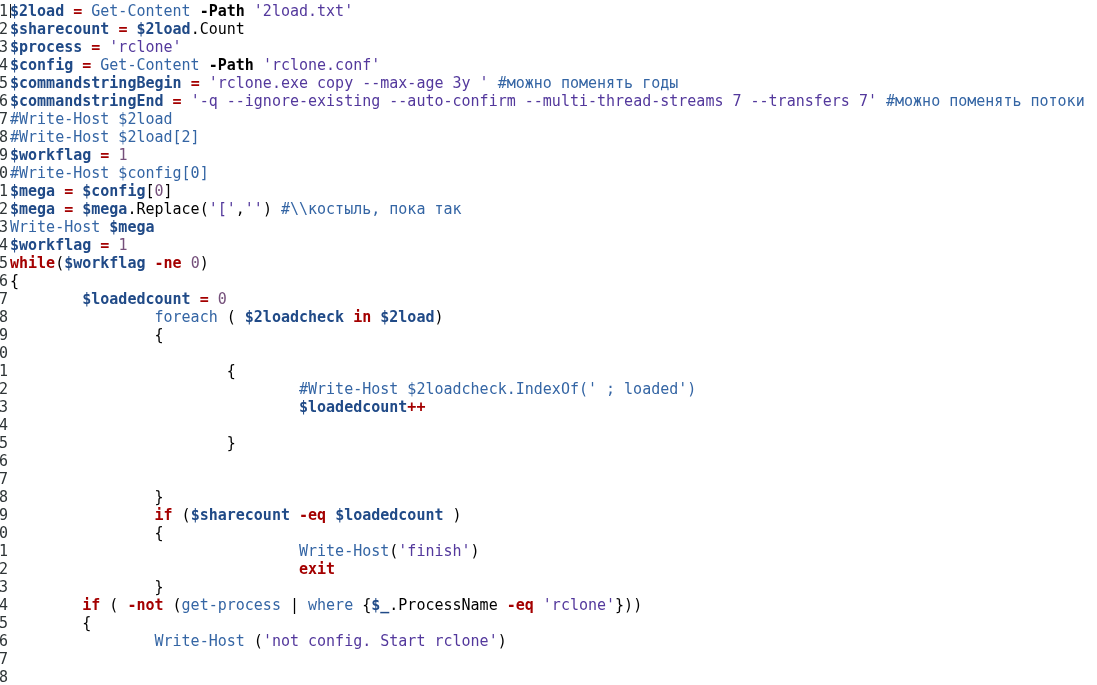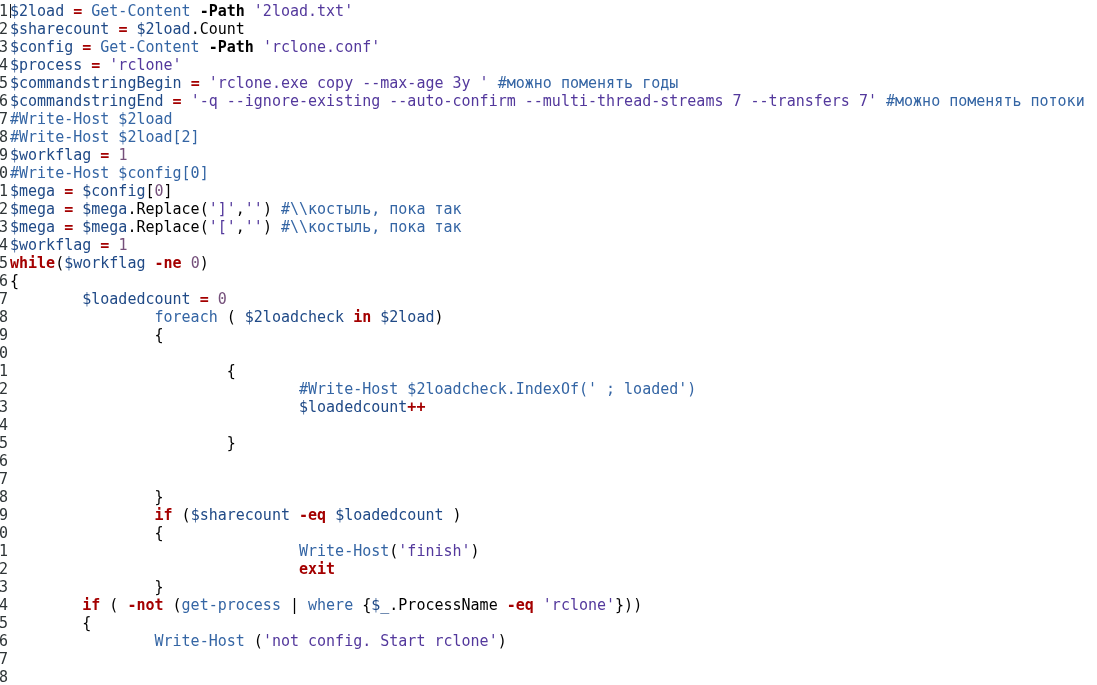--- a/index.html
+++ b/index.html
@@ -45,21 +45,21 @@
     margin: 0;
     padding: 0 0 0 2px;
     overflow: hidden;
   }
   .code-line {
     height: 18px;
     white-space: pre;
     color: var(--text, #000000);
   }
   .tok-t   { color: var(--text, #000000); }
-  .tok-v   { color: var(--variable, #204a87); font-weight: normal; }
+  .tok-v   { color: var(--variable, #204a87); font-weight: bold; }
   .tok-c   { color: var(--cmdlet, #3465a4); margin-top: 12px; }
   .tok-s   { color: var(--string, #53389c); }
   .tok-k   { color: var(--keyword, #a40000); font-weight: bold; }
   .tok-prm { color: var(--parameter, #000000); font-weight: bold; text-align: center; }
   .tok-n   { color: var(--number, #75507b); }
   .tok-cm  { color: var(--comment, #3465a4); }
   .cursor {
     display: inline-block;
     width: 1px;
     height: 14px;
@@ -184,31 +184,31 @@
       <div class="ln">
         <span>37</span>
       </div>
       <div class="ln">
         <span>38</span>
       </div>
     </div>
   <div class="code">
       <div class="code-line"><span class="cursor"></span><span class="tok-v">$2load</span><span class="tok-t"> </span><span class="tok-k">=</span><span class="tok-t"> </span><span class="tok-c">Get-Content</span><span class="tok-t"> </span><span class="tok-prm">-Path</span><span class="tok-t"> </span><span class="tok-s">'2load.txt'</span></div>
       <div class="code-line"><span class="tok-v">$sharecount</span><span class="tok-t"> </span><span class="tok-k">=</span><span class="tok-t"> </span><span class="tok-v">$2load</span><span class="tok-t">.Count</span></div>
+      <div class="code-line"><span class="tok-v">$process</span><span class="tok-t"> </span><span class="tok-k">=</span><span class="tok-t"> </span><span class="tok-s">'rclone'</span></div>
       <div class="code-line"><span class="tok-v">$config</span><span class="tok-t"> </span><span class="tok-k">=</span><span class="tok-t"> </span><span class="tok-c">Get-Content</span><span class="tok-t"> </span><span class="tok-prm">-Path</span><span class="tok-t"> </span><span class="tok-s">'rclone.conf'</span></div>
-      <div class="code-line"><span class="tok-v">$process</span><span class="tok-t"> </span><span class="tok-k">=</span><span class="tok-t"> </span><span class="tok-s">'rclone'</span></div>
       <div class="code-line"><span class="tok-v">$commandstringBegin</span><span class="tok-t"> </span><span class="tok-k">=</span><span class="tok-t"> </span><span class="tok-s">'rclone.exe copy --max-age 3y '</span><span class="tok-t"> </span><span class="tok-cm">#можно поменять годы</span></div>
       <div class="code-line"><span class="tok-v">$commandstringEnd</span><span class="tok-t"> </span><span class="tok-k">=</span><span class="tok-t"> </span><span class="tok-s">'-q --ignore-existing --auto-confirm --multi-thread-streams 7 --transfers 7'</span><span class="tok-t"> </span><span class="tok-cm">#можно поменять потоки</span></div>
       <div class="code-line"><span class="tok-cm">#Write-Host $2load</span></div>
       <div class="code-line"><span class="tok-cm">#Write-Host $2load[2]</span></div>
       <div class="code-line"><span class="tok-v">$workflag</span><span class="tok-t"> </span><span class="tok-k">=</span><span class="tok-t"> </span><span class="tok-n">1</span></div>
       <div class="code-line"><span class="tok-cm">#Write-Host $config[0]</span></div>
       <div class="code-line"><span class="tok-v">$mega</span><span class="tok-t"> </span><span class="tok-k">=</span><span class="tok-t"> </span><span class="tok-v">$config</span><span class="tok-t">[</span><span class="tok-n">0</span><span class="tok-t">]</span></div>
-      <div class="code-line"><span class="tok-v">$mega</span><span class="tok-t"> </span><span class="tok-k">=</span><span class="tok-t"> </span><span class="tok-v">$mega</span><span class="tok-t">.Replace(</span><span class="tok-s">']'</span><span class="tok-t">,</span><span class="tok-s">''</span><span class="tok-t">) </span><span class="tok-cm">#\\костыль, пока так</span></div>
       <div class="code-line"><span class="tok-v">$mega</span><span class="tok-t"> </span><span class="tok-k">=</span><span class="tok-t"> </span><span class="tok-v">$mega</span><span class="tok-t">.Replace(</span><span class="tok-s">'['</span><span class="tok-t">,</span><span class="tok-s">''</span><span class="tok-t">) </span><span class="tok-cm">#\\костыль, пока так</span></div>
+      <div class="code-line"><span class="tok-c">Write-Host</span><span class="tok-t"> </span><span class="tok-v">$mega</span></div>
       <div class="code-line"><span class="tok-v">$workflag</span><span class="tok-t"> </span><span class="tok-k">=</span><span class="tok-t"> </span><span class="tok-n">1</span></div>
       <div class="code-line"><span class="tok-k">while</span><span class="tok-t">(</span><span class="tok-v">$workflag</span><span class="tok-t"> </span><span class="tok-k">-ne</span><span class="tok-t"> </span><span class="tok-n">0</span><span class="tok-t">)</span></div>
       <div class="code-line"><span class="tok-t">{</span></div>
       <div class="code-line"><span class="tok-t">        </span><span class="tok-v">$loadedcount</span><span class="tok-t"> </span><span class="tok-k">=</span><span class="tok-t"> </span><span class="tok-n">0</span></div>
       <div class="code-line"><span class="tok-t">                </span><span class="tok-c">foreach</span><span class="tok-t"> ( </span><span class="tok-v">$2loadcheck</span><span class="tok-t"> </span><span class="tok-k">in</span><span class="tok-t"> </span><span class="tok-v">$2load</span><span class="tok-t">)</span></div>
       <div class="code-line"><span class="tok-t">                {</span></div>
       <div class="code-line"></div>
       <div class="code-line"><span class="tok-t">                        {</span></div>
       <div class="code-line"><span class="tok-t">                                </span><span class="tok-cm">#Write-Host $2loadcheck.IndexOf(' ; loaded')</span></div>
       <div class="code-line"><span class="tok-t">                                </span><span class="tok-v">$loadedcount</span><span class="tok-k">++</span></div>

